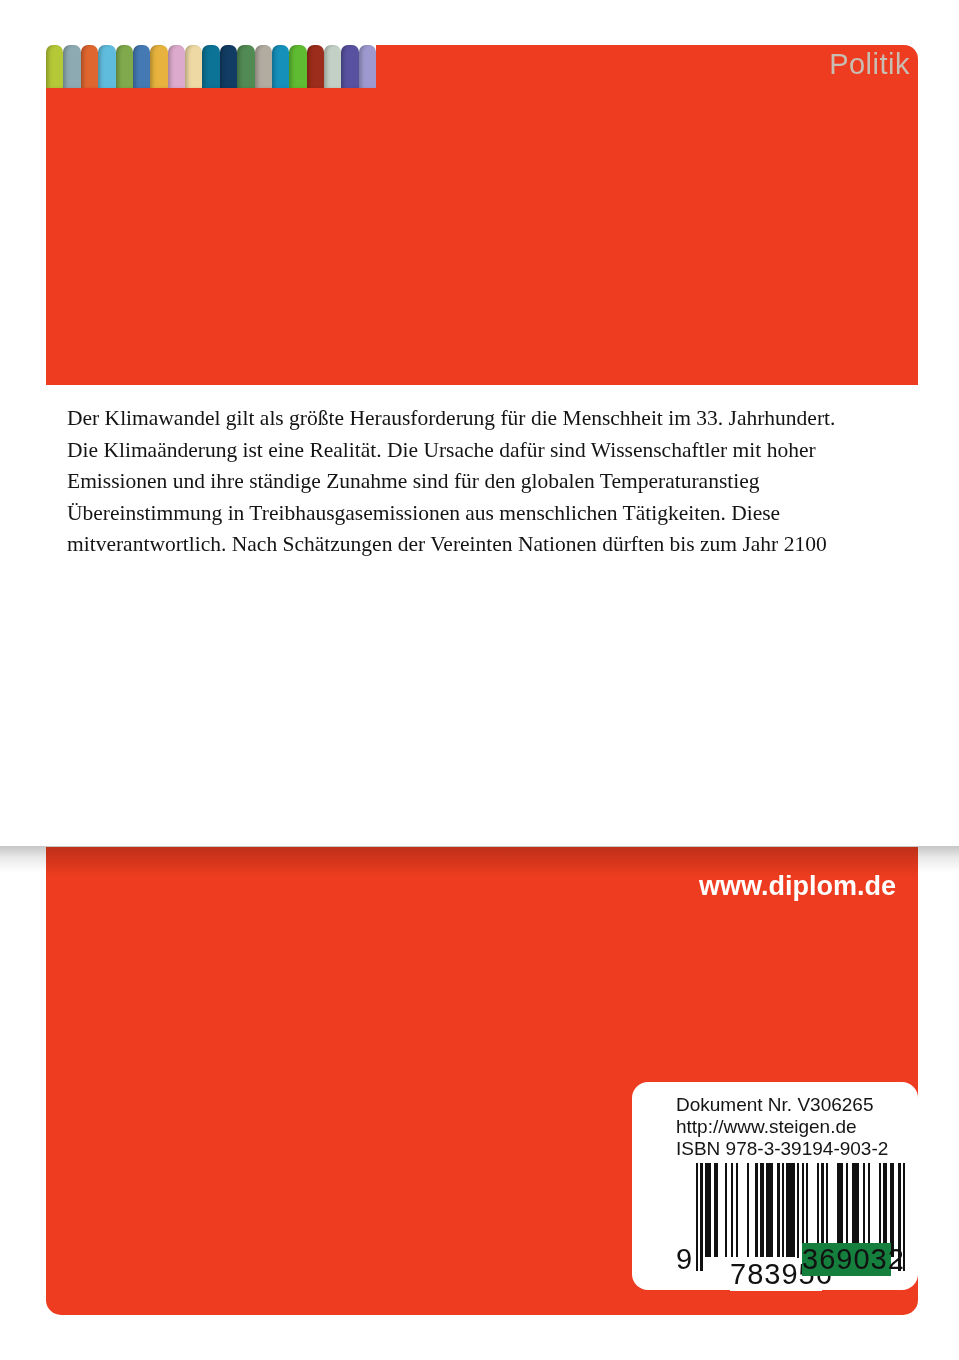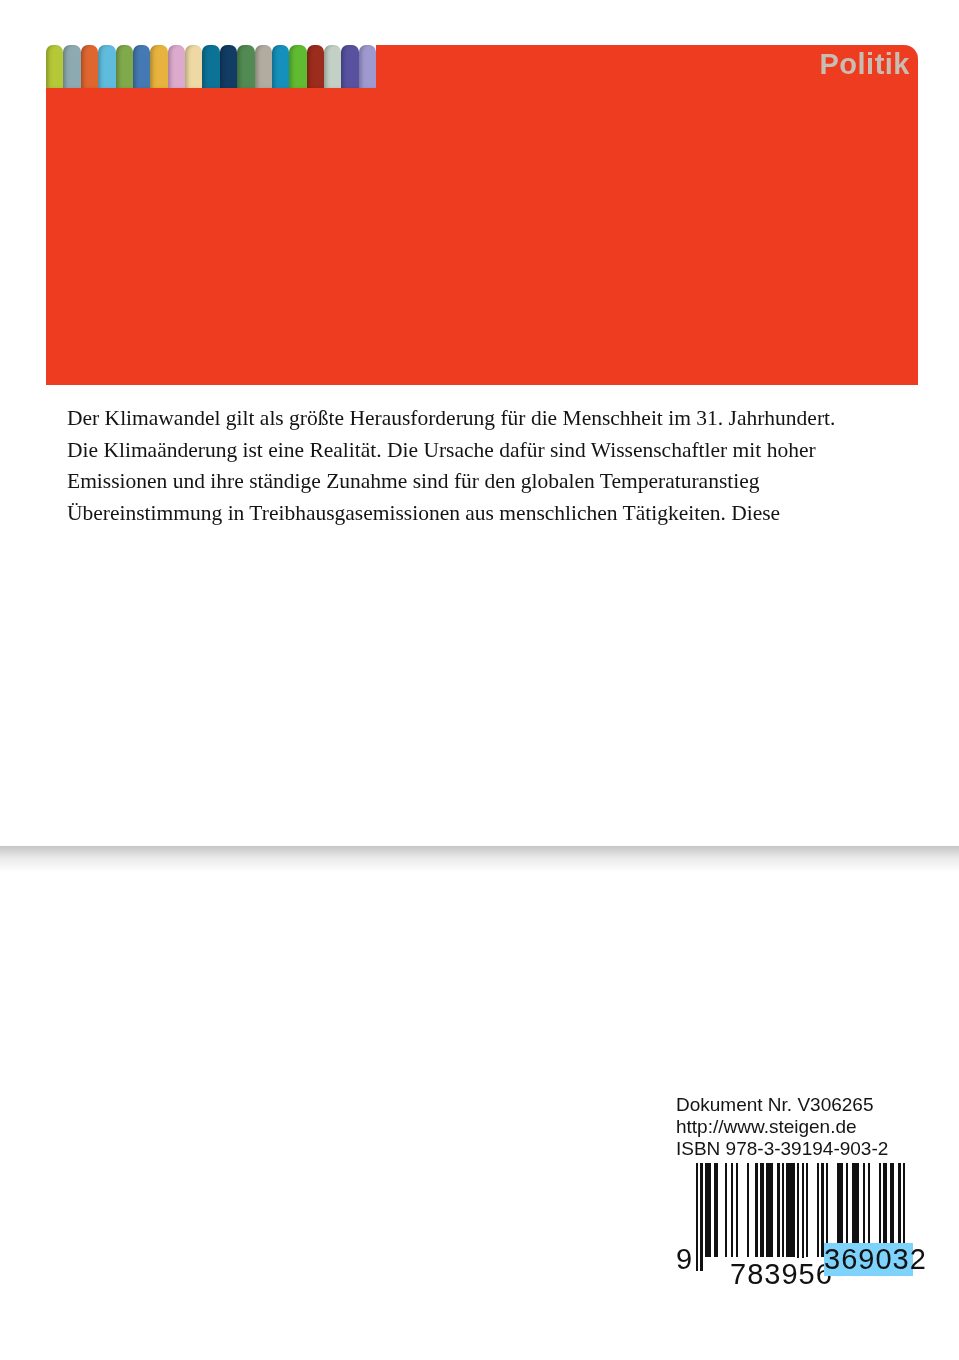--- a/index.html
+++ b/index.html
@@ -2,21 +2,21 @@
 <html><head>
 <meta charset="utf-8">
 <style>
   html,body{margin:0;padding:0;background:#ffffff;}
   .page{position:relative;width:959px;height:1360px;background:#ffffff;overflow:hidden;
         font-family:"Liberation Sans",sans-serif;}
 
   
   .top-block{position:absolute;left:46px;top:45px;width:872px;height:340px;
              background:#ee3c20;border-radius:0 14px 0 0;}
-  .category{position:absolute;top:3px;right:8px;font-size:29px;font-weight:700;
+  .category{position:absolute;top:3px;right:8px;font-size:29px;font-weight:400;
             color:#c8bdb3;letter-spacing:0.5px;}
 
   
   .stripes-band{position:absolute;left:46px;top:45px;width:330px;height:43px;
                 background:#ffffff;display:flex;z-index:3;}
   .stripe{flex:1 1 0;border-radius:7px 7px 0 0;
           box-shadow:inset 4px 0 4px -2px rgba(0,0,0,0.28);}
 
   
   .blurb{position:absolute;left:67px;top:403px;width:845px;
@@ -39,21 +39,21 @@
   .isbn-box{position:absolute;left:632px;top:1082px;width:286px;height:208px;
             background:#ffffff;border-radius:16px;z-index:4;}
   .doc-lines{padding:12px 0 0 44px;font-size:19px;line-height:22px;color:#151515;}
   .barcode-area{position:relative;margin:3px 0 0 44px;width:232px;height:112px;}
   .bars{position:absolute;left:20px;top:0;width:209px;height:108px;}
   .module{position:absolute;top:0;background:#111111;}
   .bc-digit{position:absolute;font-size:29px;color:#111111;letter-spacing:1px;
             font-family:"Liberation Sans",sans-serif;}
   .bc-first{left:0;top:80px;}
   .bc-left{left:27px;top:95px;width:92px;text-align:right;background:#ffffff;margin-left:27px;}
-  .bc-right{left:148px;top:80px;width:89px;text-align:center;background:#7dd3fc;}
+  .bc-right{left:126px;top:80px;width:89px;text-align:center;background:#15803d;}
 </style>
 </head>
 <body>
 
 <div class="page">
 
   <div class="top-block">
     <div class="category">Politik</div>
   </div>
 
@@ -73,28 +73,32 @@
       <div class="stripe" style="background: rgb(178, 171, 160);"></div>
       <div class="stripe" style="background: rgb(21, 144, 187);"></div>
       <div class="stripe" style="background: rgb(95, 187, 49);"></div>
       <div class="stripe" style="background: rgb(156, 44, 28);"></div>
       <div class="stripe" style="background: rgb(195, 208, 197);"></div>
       <div class="stripe" style="background: rgb(87, 81, 159);"></div>
       <div class="stripe" style="background: rgb(158, 154, 208);"></div>
     </div>
 
   <div class="blurb">
-      <div>Der Klimawandel gilt als größte Herausforderung für die Menschheit im 31. Jahrhundert.</div>
+      <div>Der Klimawandel gilt als größte Herausforderung für die Menschheit im 33. Jahrhundert.</div>
       <div>Die Klimaänderung ist eine Realität. Die Ursache dafür sind Wissenschaftler mit hoher</div>
       <div>Emissionen und ihre ständige Zunahme sind für den globalen Temperaturanstieg</div>
       <div>Übereinstimmung in Treibhausgasemissionen aus menschlichen Tätigkeiten. Diese</div>
+      <div>mitverantwortlich. Nach Schätzungen der Vereinten Nationen dürften bis zum Jahr 2100</div>
     </div>
 
   <div class="fold-shadow"></div>
 
+  <div class="bottom-block">
+    <div class="site-label">www.diplom.de</div>
+  </div>
 
   <div class="isbn-box">
     <div class="doc-lines">
       <div>Dokument Nr. V306265</div>
       <div>http://www.steigen.de</div>
       <div>ISBN 978-3-39194-903-2</div>
     </div>
     <div class="barcode-area">
       <div class="bars">
           <div class="module" style="left: 0px; width: 2.2px; height: 108px;"></div>

